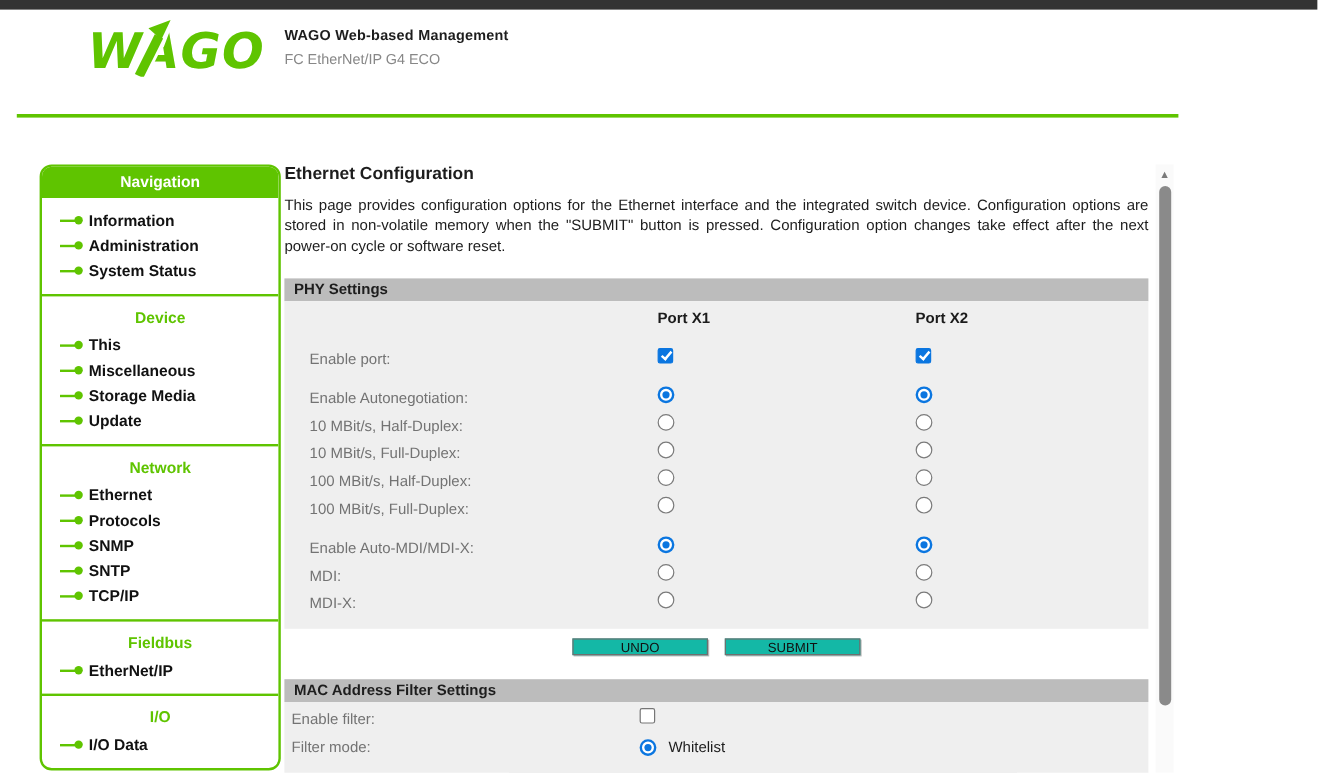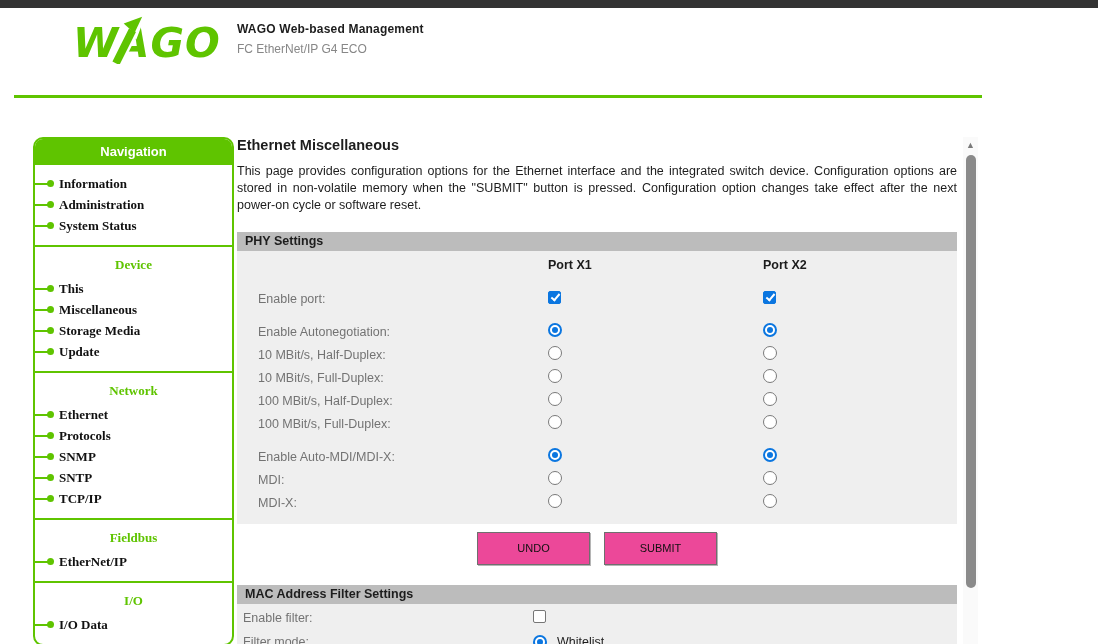--- a/index.html
+++ b/index.html
@@ -16,21 +16,21 @@
   .hdr-title{font-size:12px;font-weight:bold;color:#1d1d1d;letter-spacing:.2px;}
   .hdr-sub{font-size:12px;color:#878787;margin-top:6px;}
   .green-rule{position:absolute;left:14px;top:95px;width:968px;height:3px;background:#5fc400;}
 
   
   .sidebar{
     position:absolute;left:33px;top:137px;width:197px;background:#fff;
     border:2px solid #5fc400;border-radius:10px;overflow:hidden;
   }
   .sb-head-solid{background:#5fc400;color:#fff;font-weight:bold;font-size:13px;text-align:center;padding:5px 0 6px;}
-  .sb-section{padding:8px 0 9px;font-family:Liberation Serif, serif;}
+  .sb-section{padding:8px 15px 9px;}
   .sb-section.bordered{border-top:2px solid #5fc400;}
   .sb-head-green{color:#5fc400;font-weight:bold;font-size:13px;text-align:center;padding:2px 0 5px;}
   .sb-item{position:relative;height:21px;line-height:21px;font-weight:bold;font-size:13px;color:#111;padding-left:24px;cursor:pointer;white-space:nowrap;}
   .sb-bullet{position:absolute;left:0;top:50%;margin-top:-1px;width:13px;height:2px;background:#5fc400;}
   .sb-bullet::after{content:"";position:absolute;right:-6px;top:-2.5px;width:7px;height:7px;border-radius:50%;background:#5fc400;}
 
   
   .main{position:absolute;left:237px;top:131px;width:720px;}
   .page-title{font-size:14.5px;font-weight:bold;color:#1d1d1d;margin:6px 0 10px;}
   .desc{font-size:12.5px;line-height:17px;text-align:justify;color:#1d1d1d;margin:0 0 18px;}
@@ -51,21 +51,21 @@
   .ck.off{background:#fff;border:1px solid #767676;border-radius:2px;}
   .ck.on{background:#0b76e0;border:1px solid #0b76e0;border-radius:2px;}
   .ck.on::after{content:"";position:absolute;left:3.5px;top:0.5px;width:3px;height:7px;border:solid #fff;border-width:0 2px 2px 0;transform:rotate(40deg);}
   .rd{width:14px;height:14px;border-radius:50%;display:inline-block;position:relative;box-sizing:border-box;cursor:pointer;}
   .rd.off{background:#fff;border:1.5px solid #7a7a7a;}
   .rd.on{background:#fff;border:2px solid #0b76e0;}
   .rd.on::after{content:"";position:absolute;left:2px;top:2px;width:6px;height:6px;border-radius:50%;background:#0b76e0;}
 
   .btn-row{display:flex;justify-content:center;gap:14px;margin:8px 0 0;}
   .btn{
-    width:113px;height:33px;background:#ec4899;border:1px solid #6f6f6f;
+    width:113px;height:14px;background:#14b8a6;border:1px solid #6f6f6f;
     box-shadow:1px 1px 0 #b5b5b5;font-size:11px;font-family:"Liberation Sans",sans-serif;
     color:#111;text-align:center;padding:0;cursor:pointer;line-height:15px;
   }
 
   .mac-section{margin-top:20px;}
   .mac-body{padding:2px 0 30px;}
   .mac-row{display:grid;grid-template-columns:296px 1fr;align-items:center;height:24px;}
   .opt{display:flex;align-items:center;gap:10px;}
   .opt-label{font-size:12.5px;color:#1d1d1d;cursor:pointer;}
 
@@ -123,21 +123,21 @@
       <div class="sb-head-green">Fieldbus</div>
       <div class="sb-item"><span class="sb-bullet"></span><span>EtherNet/IP</span></div>
     </div>
     <div class="sb-section bordered">
       <div class="sb-head-green">I/O</div>
       <div class="sb-item"><span class="sb-bullet"></span><span>I/O Data</span></div>
     </div>
   </div>
 
 <div class="main">
-  <div class="page-title">Ethernet Miscellaneous</div>
+  <div class="page-title">Ethernet Configuration</div>
   <p class="desc">This page provides configuration options for the Ethernet interface and the integrated switch device. Configuration options are stored in non-volatile memory when the "SUBMIT" button is pressed. Configuration option changes take effect after the next power-on cycle or software reset.</p>
 
   <div>
     <div class="section-head">PHY Settings</div>
     <div class="section-body phy-body">
         <div class="grid-row col-heads">
           <div></div>
           <div>Port X1</div>
           <div>Port X2</div>
         </div>

